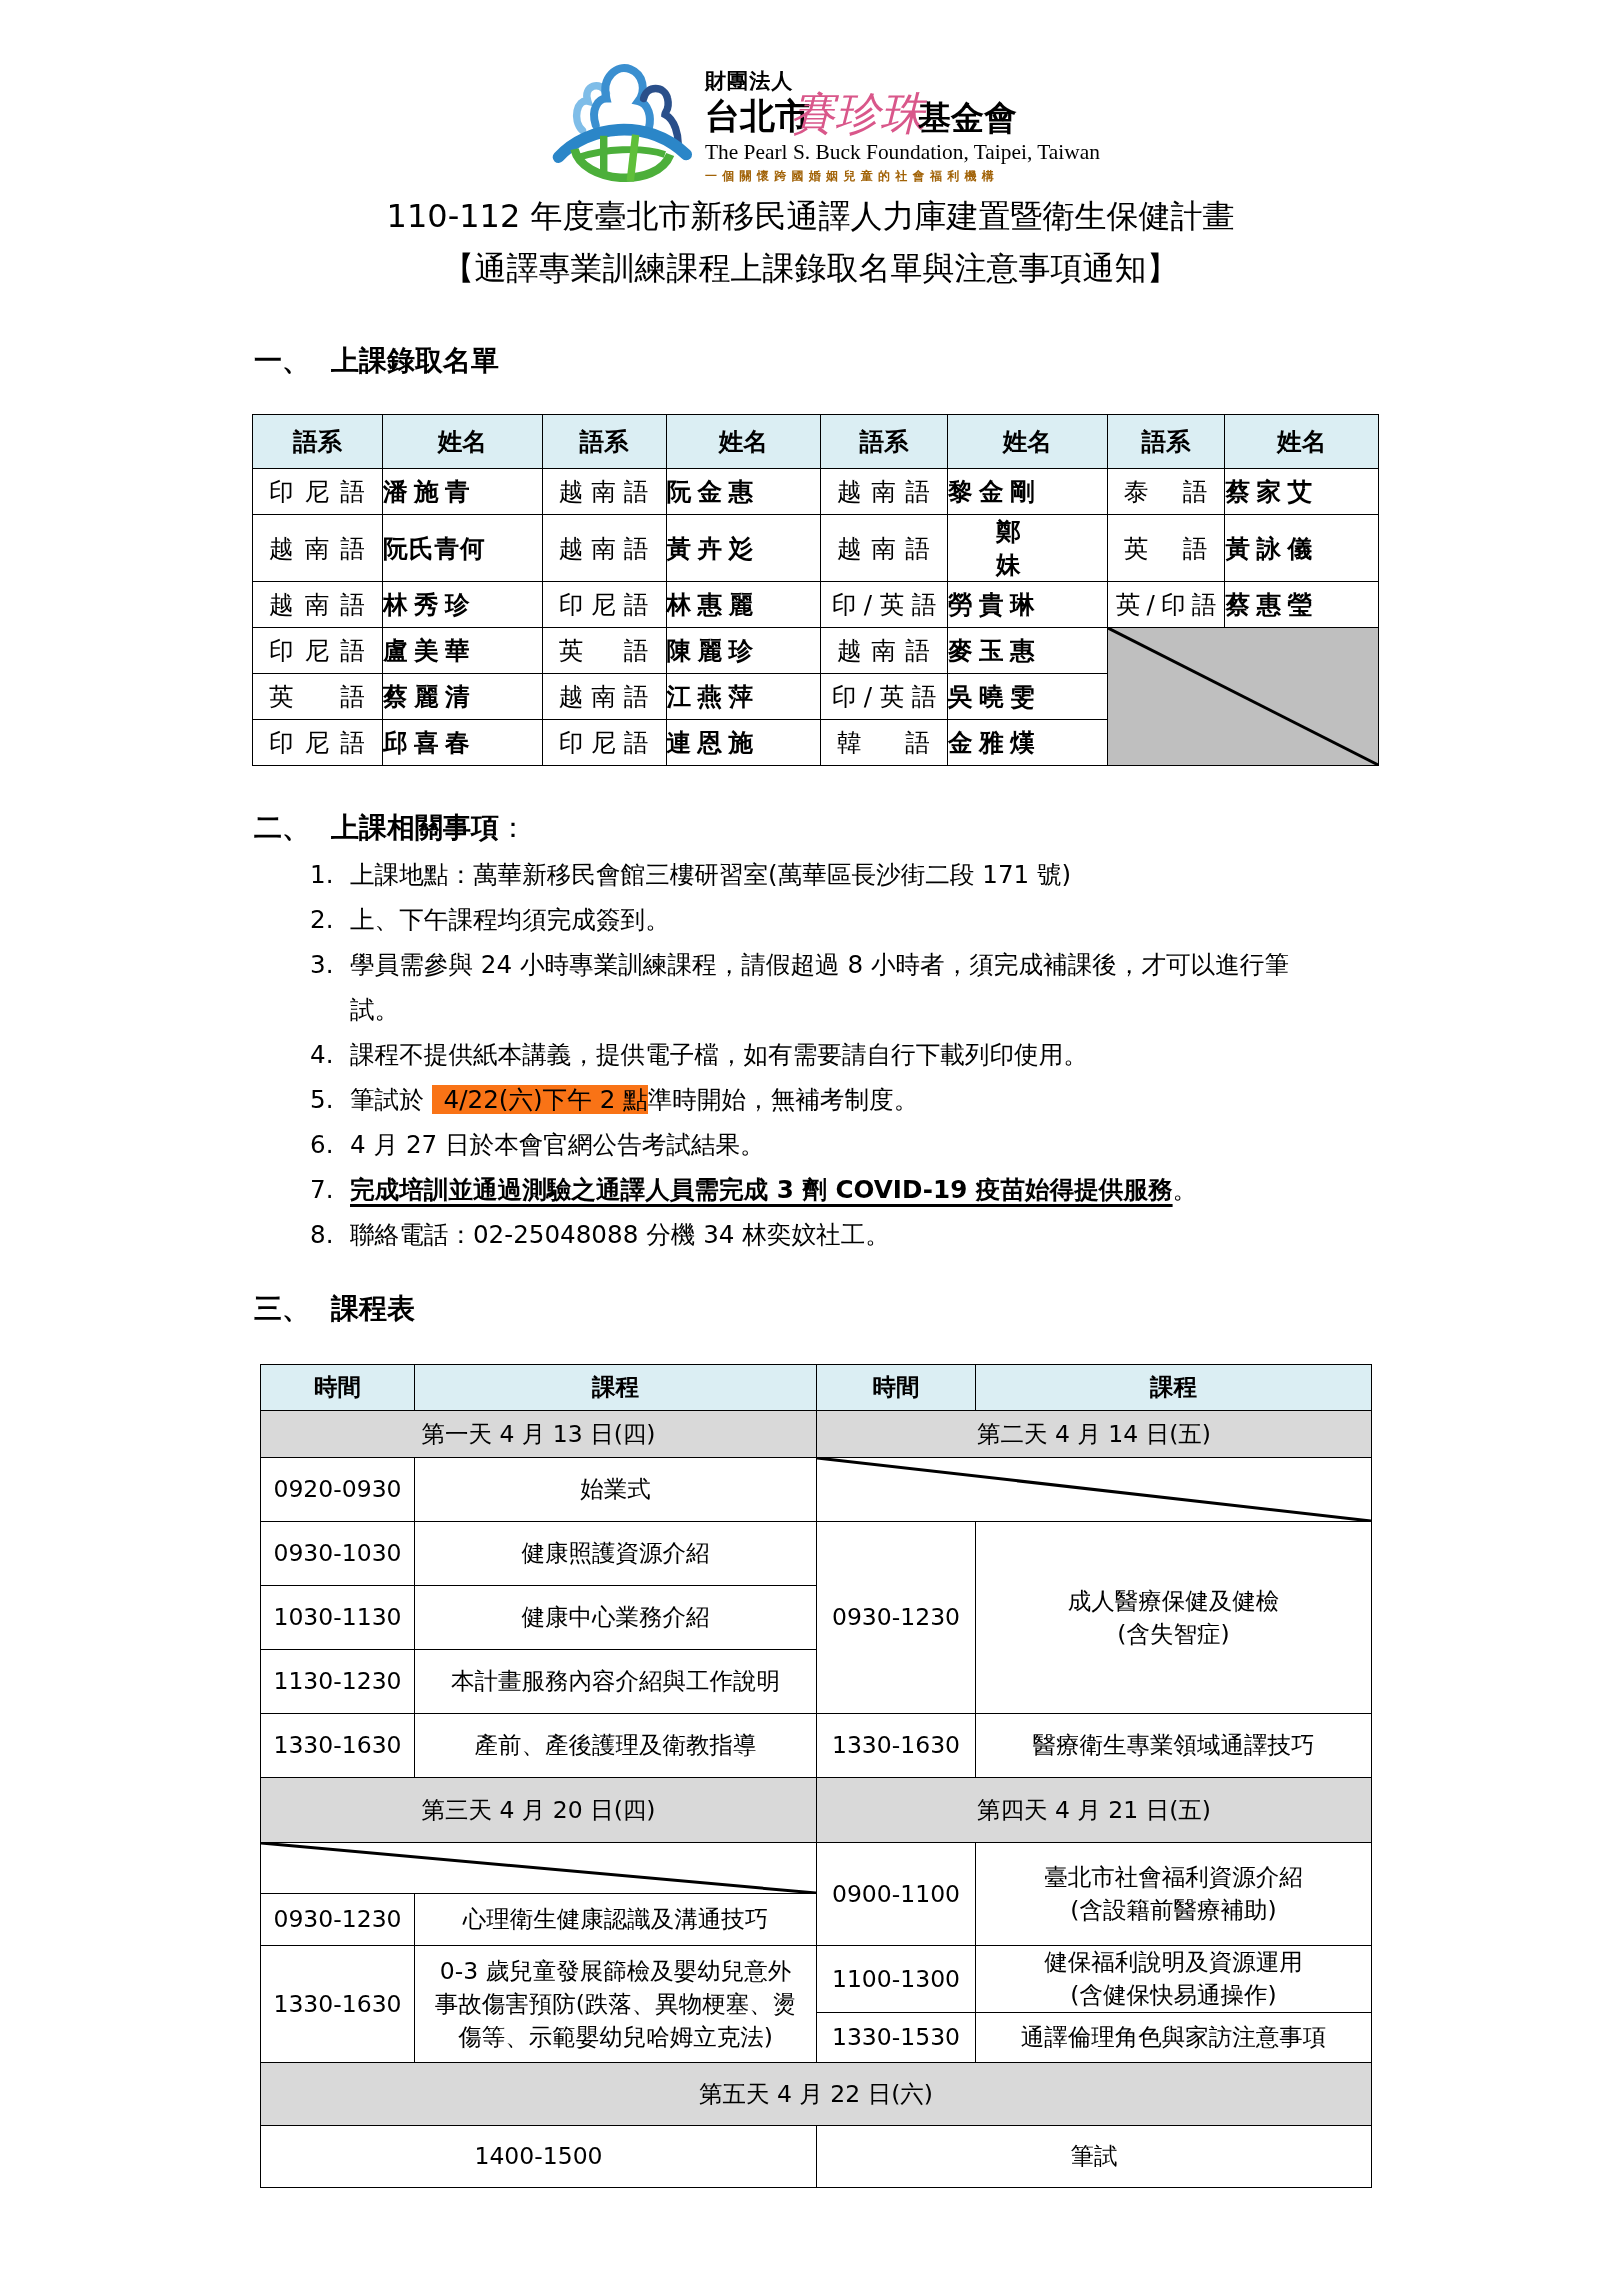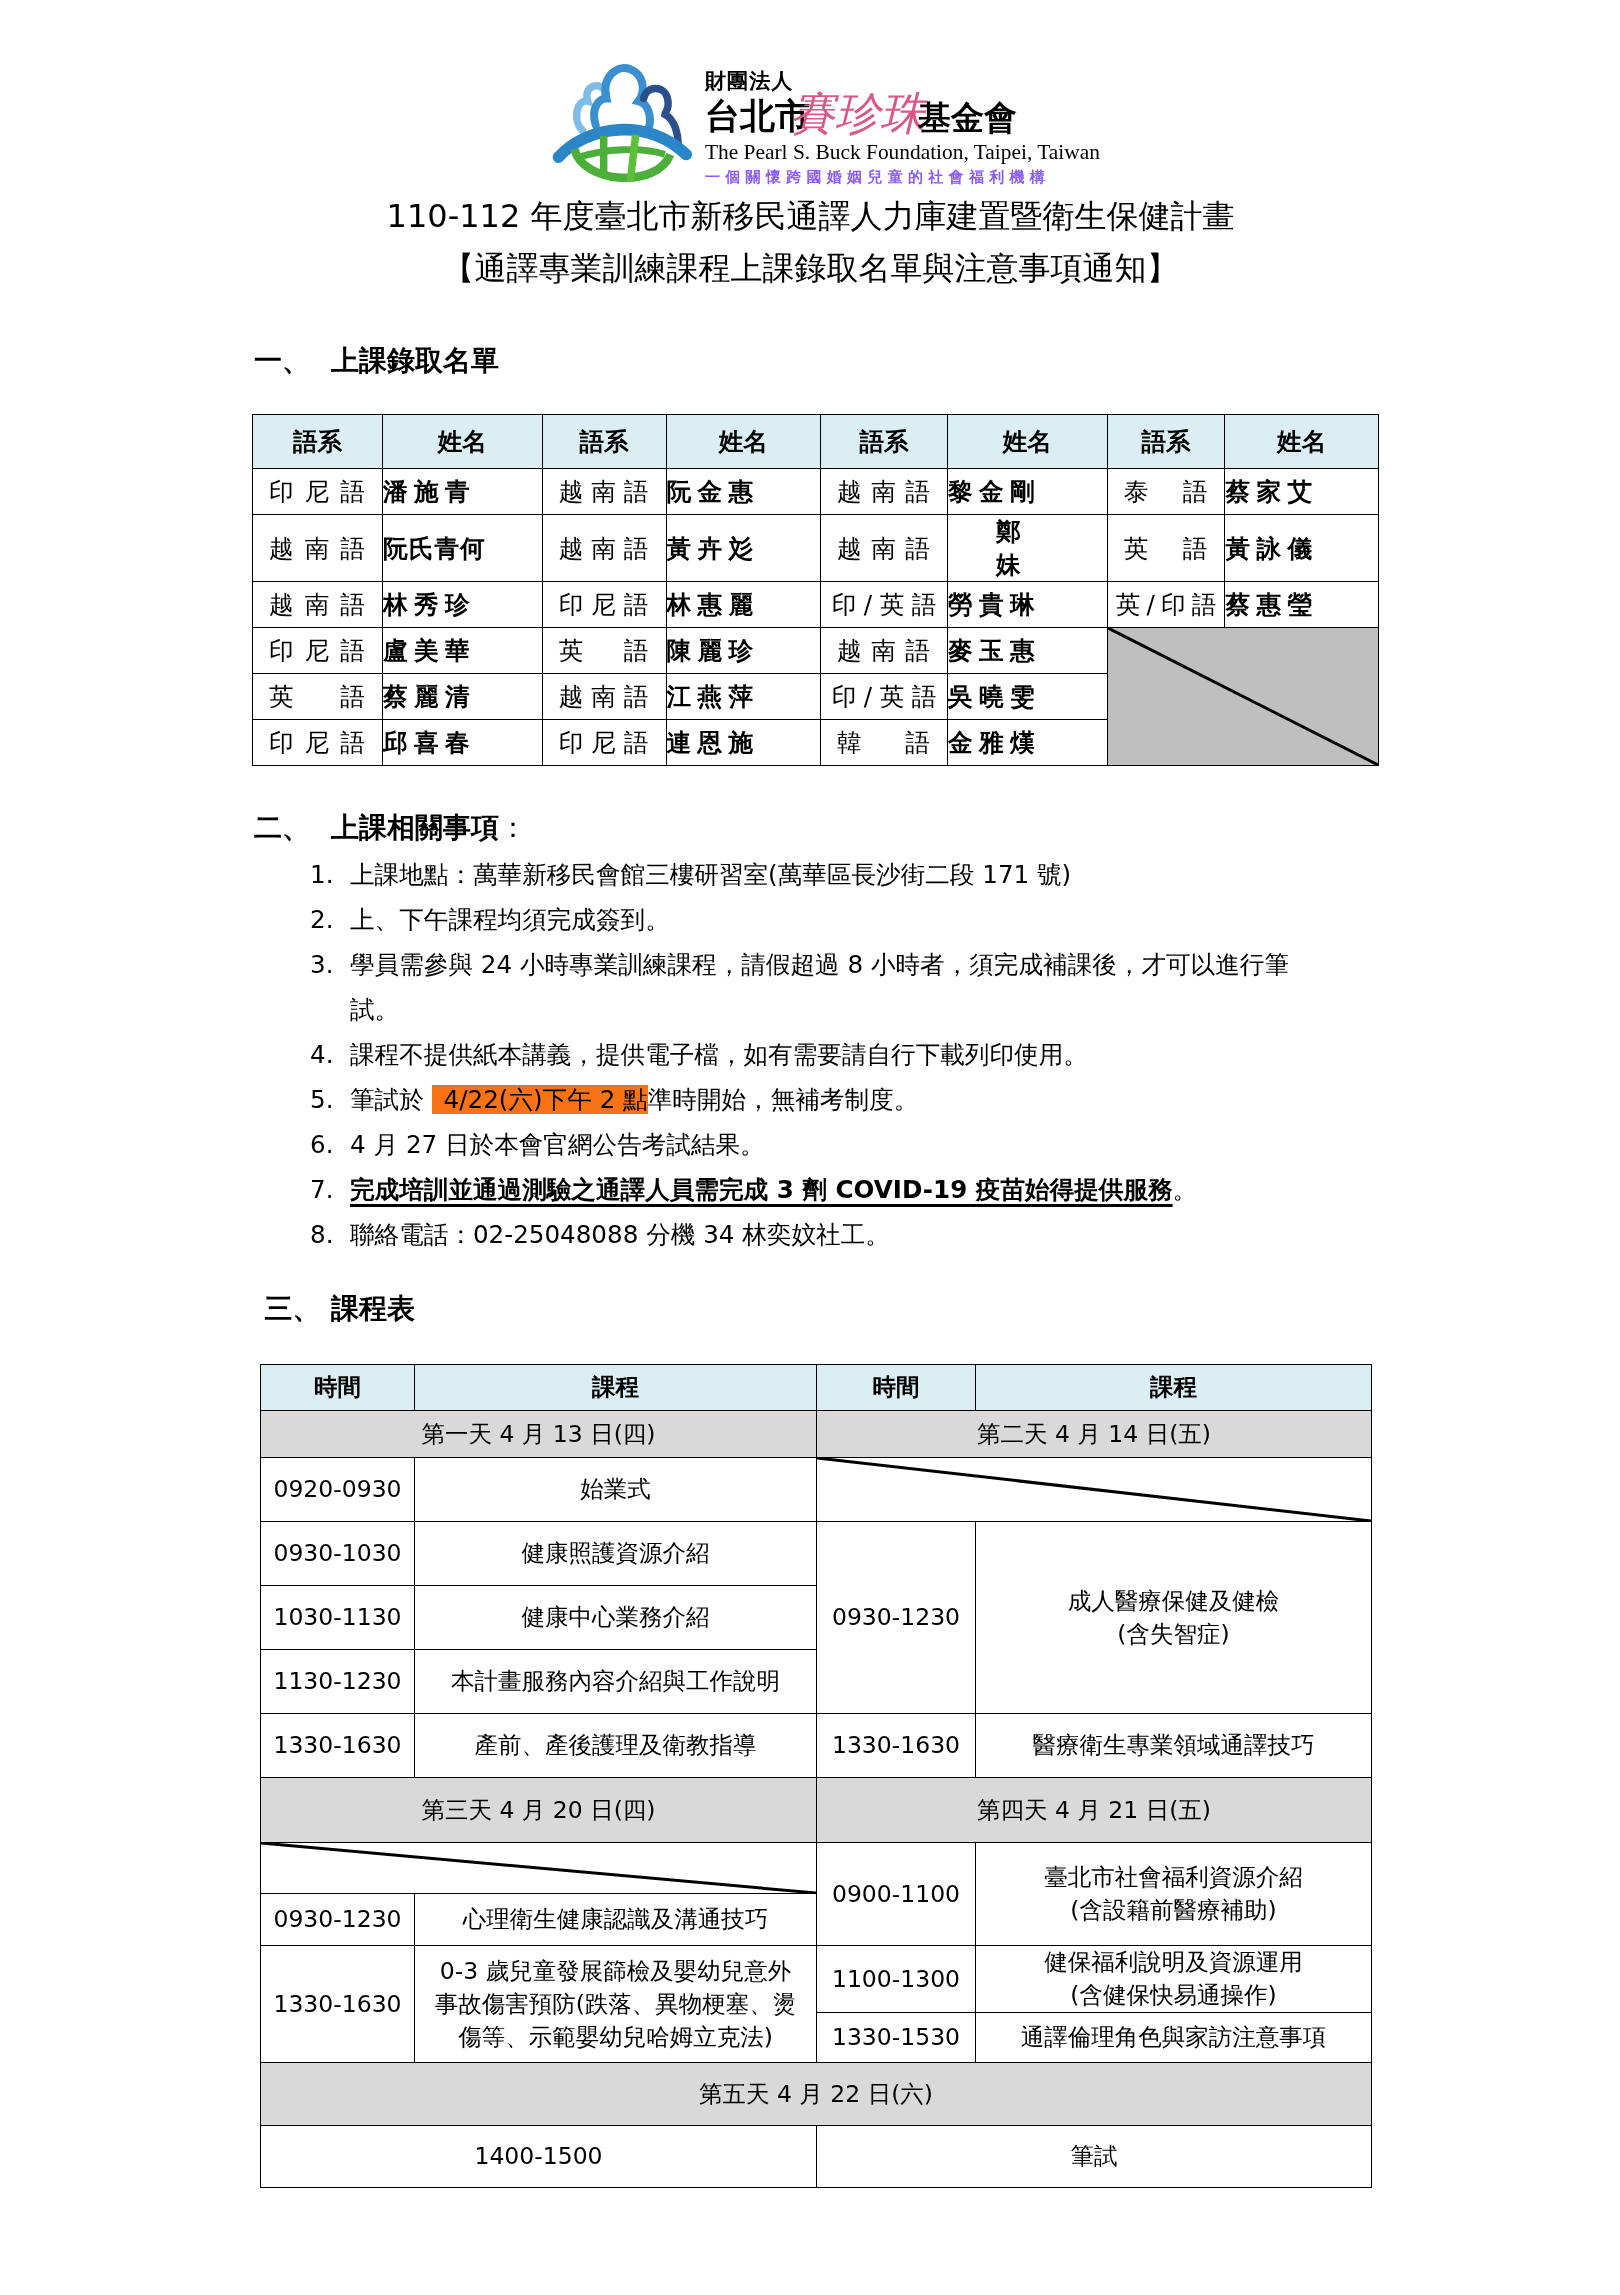--- a/index.html
+++ b/index.html
@@ -9,21 +9,21 @@
 
   
   #logo { left:550px; top:56px; width:481px; height:133px; }
   #logo svg { position:absolute; left:0; top:0; }
   .logo-text { position:absolute; left:155px; white-space:nowrap; }
   .lt-org { top:10.7px; font-size:21px; font-weight:bold; letter-spacing:1.1px; }
   .lt-city { top:37px; font-size:35px; font-weight:bold; }
   .lt-brand { top:28px; left:240px; font-size:45px; color:#d9578a; font-family:"DejaVu Serif", serif; font-style:italic; }
   .lt-found { top:40px; left:368px; font-size:33px; font-weight:bold; }
   .lt-en { top:84px; font-size:21.4px; font-family:"Liberation Serif", serif; }
-  .lt-tag { top:112px; font-size:15px; color:#8b5cf6; letter-spacing:5.3px; font-weight:bold; }
+  .lt-tag { top:112px; font-size:12px; color:#a16207; letter-spacing:5.3px; font-weight:bold; }
 
   
   .title { left:0; width:1621px; text-align:center; font-size:32px; line-height:43px; }
   #title1 { top:195px; }
   #title2 { top:247px; }
 
   .section-h { font-size:28px; font-weight:bold; left:254px; }
   .section-h .num { display:inline-block; width:77px; }
 
   
@@ -201,21 +201,21 @@
   <div class="note">
     <span class="n">7.</span>
     <span class="u-bold">完成培訓並通過測驗之通譯人員需完成 3 劑 COVID-19 疫苗始得提供服務</span><span>。</span>
   </div>
   <div class="note">
     <span class="n">8.</span>
     <span>聯絡電話：02-25048088 分機 34 林奕妏社工。</span>
   </div>
 </div>
 
-<div class="abs section-h" style="top:1290px;text-align:center;">
+<div class="abs section-h" style="top:1290px;">
   <span class="num">三、</span><span>課程表</span>
 </div>
 
 <table id="sched" class="abs">
   <colgroup>
     <col style="width:154px">
       <col style="width:402px">
       <col style="width:159px">
       <col style="width:396px">
   </colgroup>

